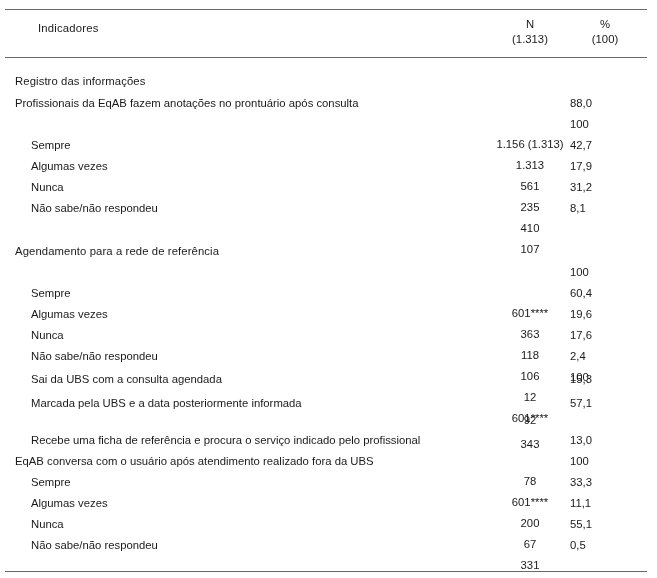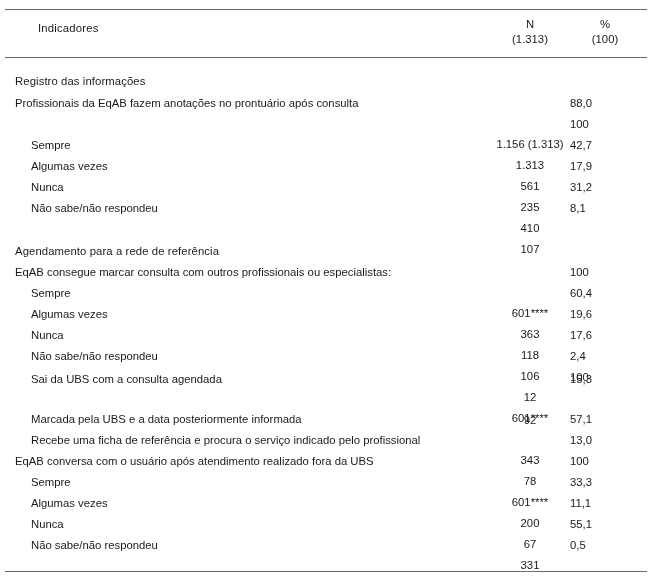--- a/index.html
+++ b/index.html
@@ -68,21 +68,20 @@
     </div>
     <div class="row sub" style="top: 199px;">
       <span class="lbl">Não sabe/não respondeu</span>
       <span class="n">107</span>
       <span class="p">8,1</span>
     </div>
     <div class="row section" style="top: 242px;">
       <span class="lbl">Agendamento para a rede de referência</span>
     </div>
     <div class="row" style="top: 263px;">
-      <span class="lbl">EqAB consegue marcar consulta com outros profissionais ou especialistas:</span>
       <span class="n">601****</span>
       <span class="p">100</span>
     </div>
     <div class="row sub" style="top: 284px;">
       <span class="lbl">Sempre</span>
       <span class="n">363</span>
       <span class="p">60,4</span>
     </div>
     <div class="row sub" style="top: 305px;">
       <span class="lbl">Algumas vezes</span>
@@ -101,21 +100,21 @@
     </div>
     <div class="row" style="top: 368px;">
       <span class="n">601****</span>
       <span class="p">100</span>
     </div>
     <div class="row sub" style="top: 370px; padding-left: 26px;">
       <span class="lbl">Sai da UBS com a consulta agendada</span>
       <span class="n">92</span>
       <span class="p">15,3</span>
     </div>
-    <div class="row sub" style="top: 410px;">
+    <div class="row sub" style="top: 394px;">
       <span class="lbl">Marcada pela UBS e a data posteriormente informada</span>
       <span class="n">343</span>
       <span class="p">57,1</span>
     </div>
     <div class="row sub" style="top: 431px;">
       <span class="lbl">Recebe uma ficha de referência e procura o serviço indicado pelo profissional</span>
       <span class="n">78</span>
       <span class="p">13,0</span>
     </div>
     <div class="row" style="top: 452px;">

